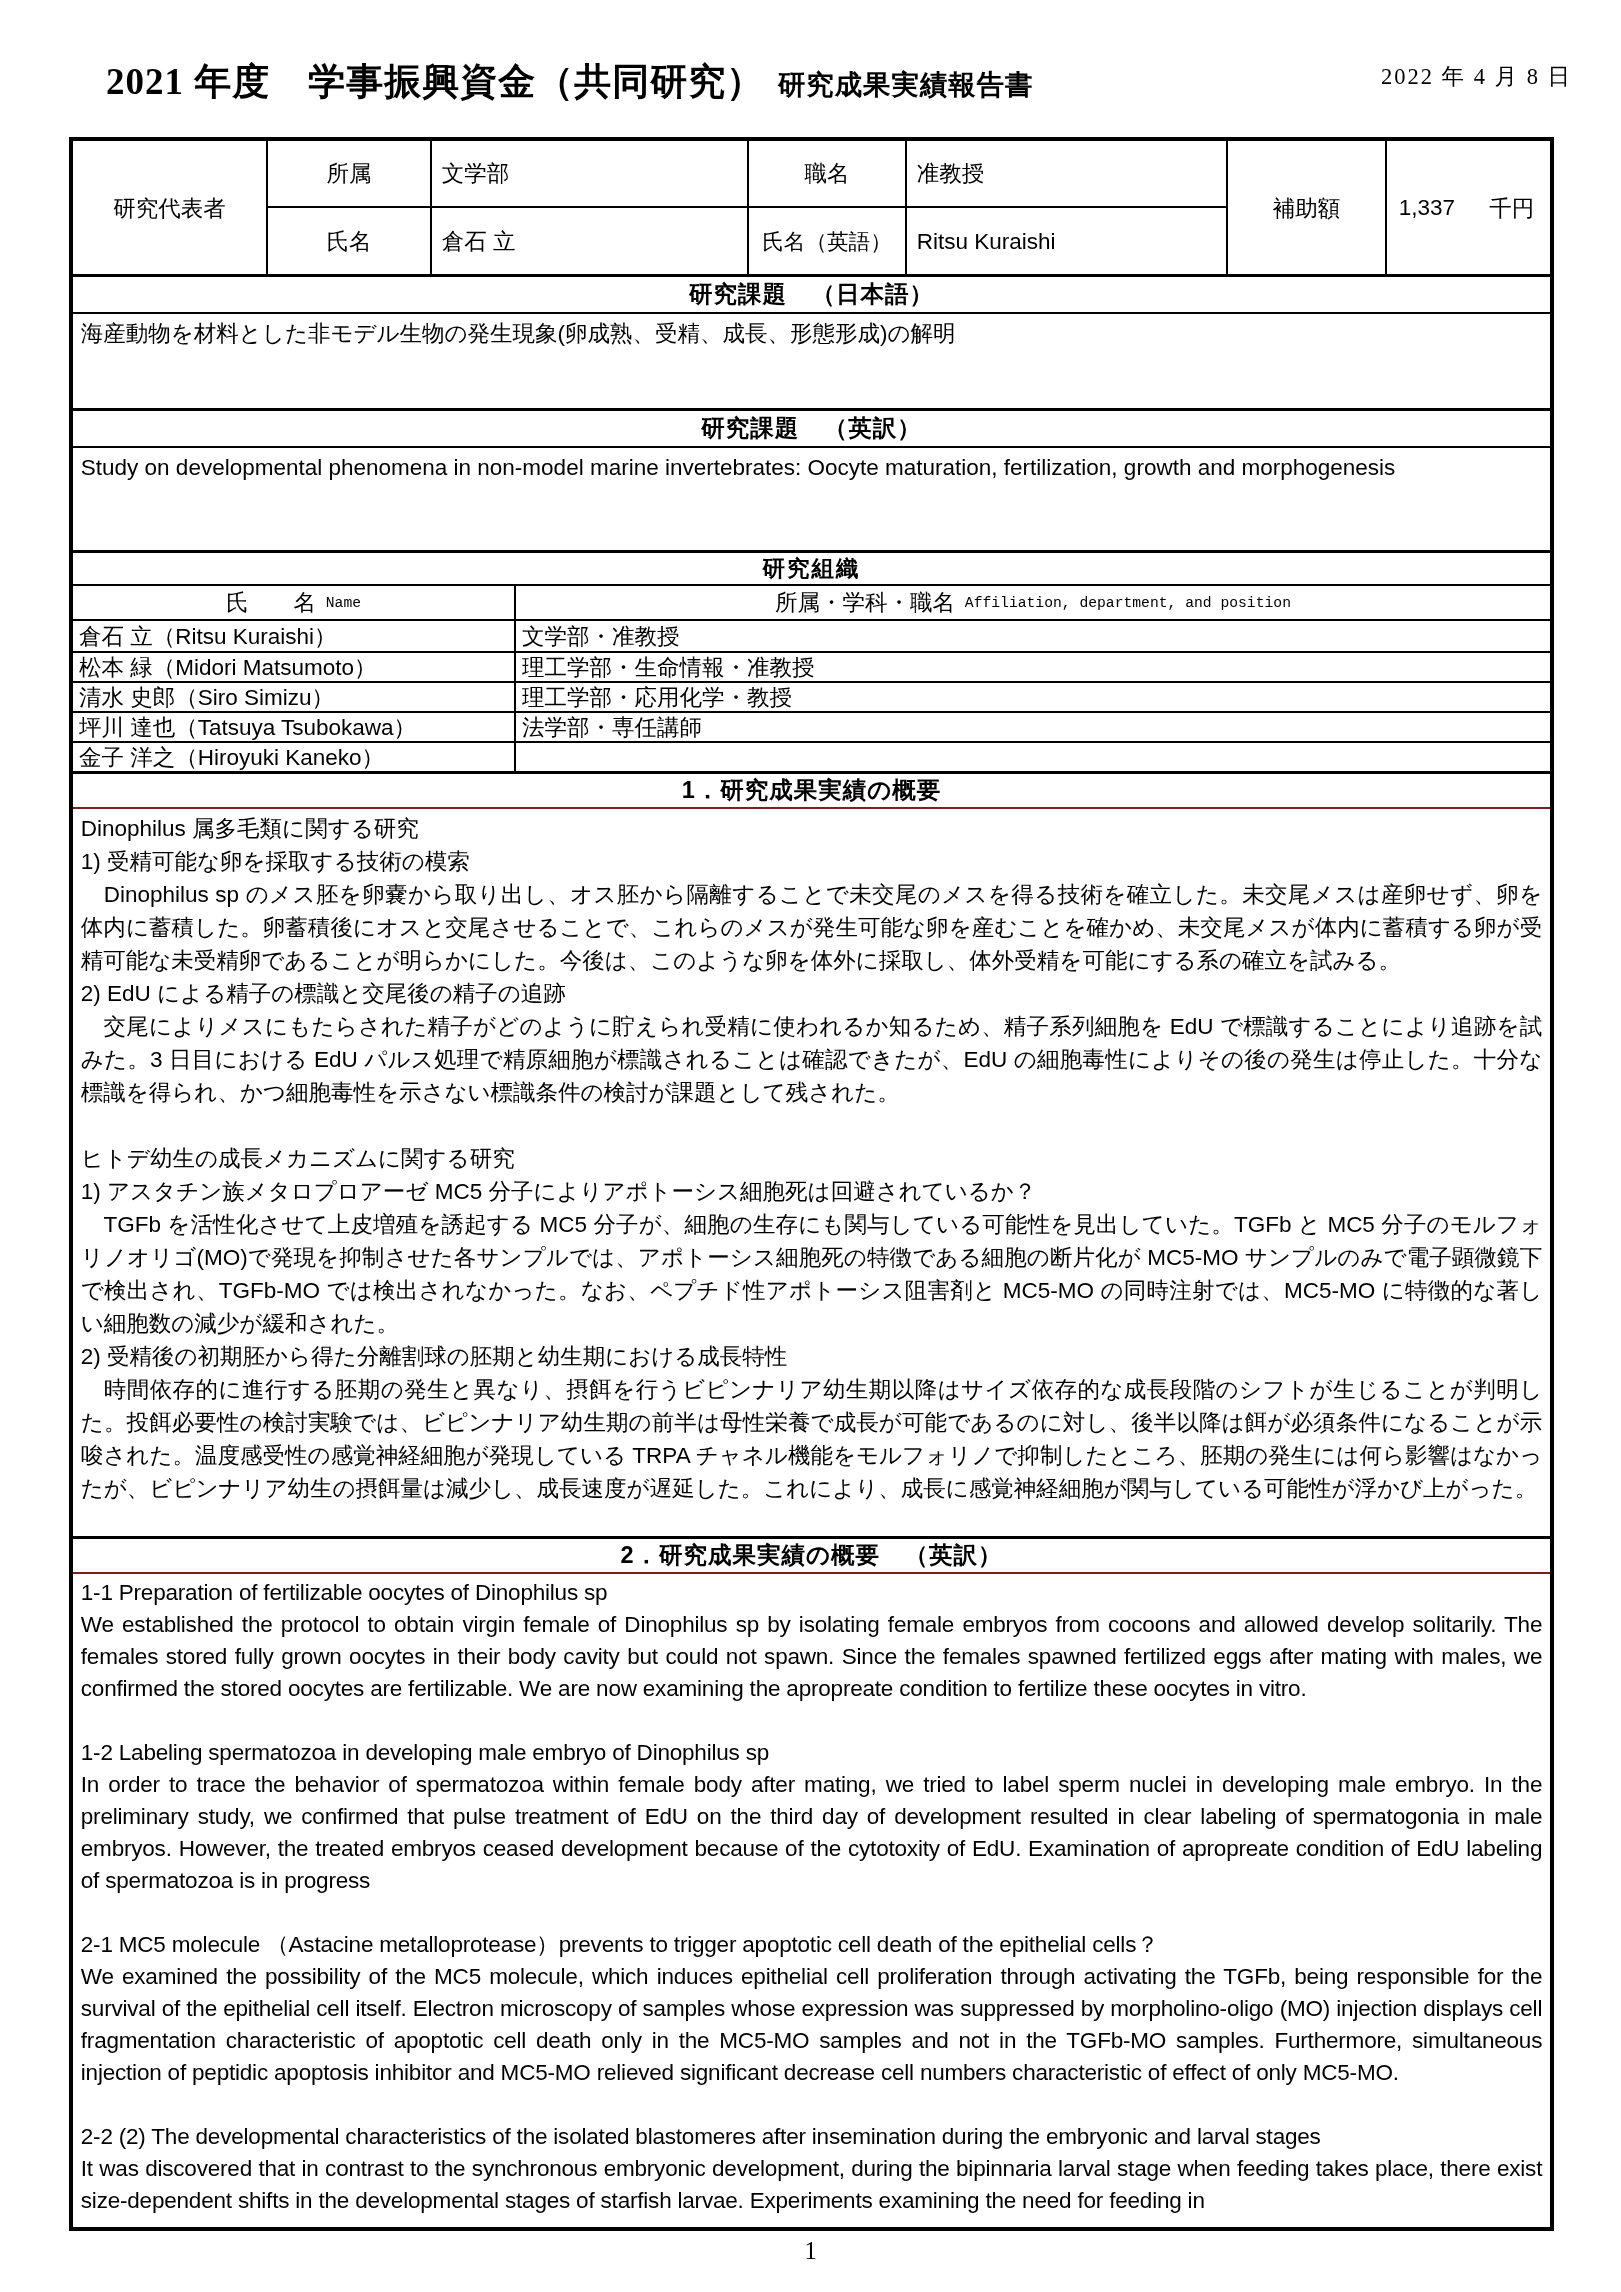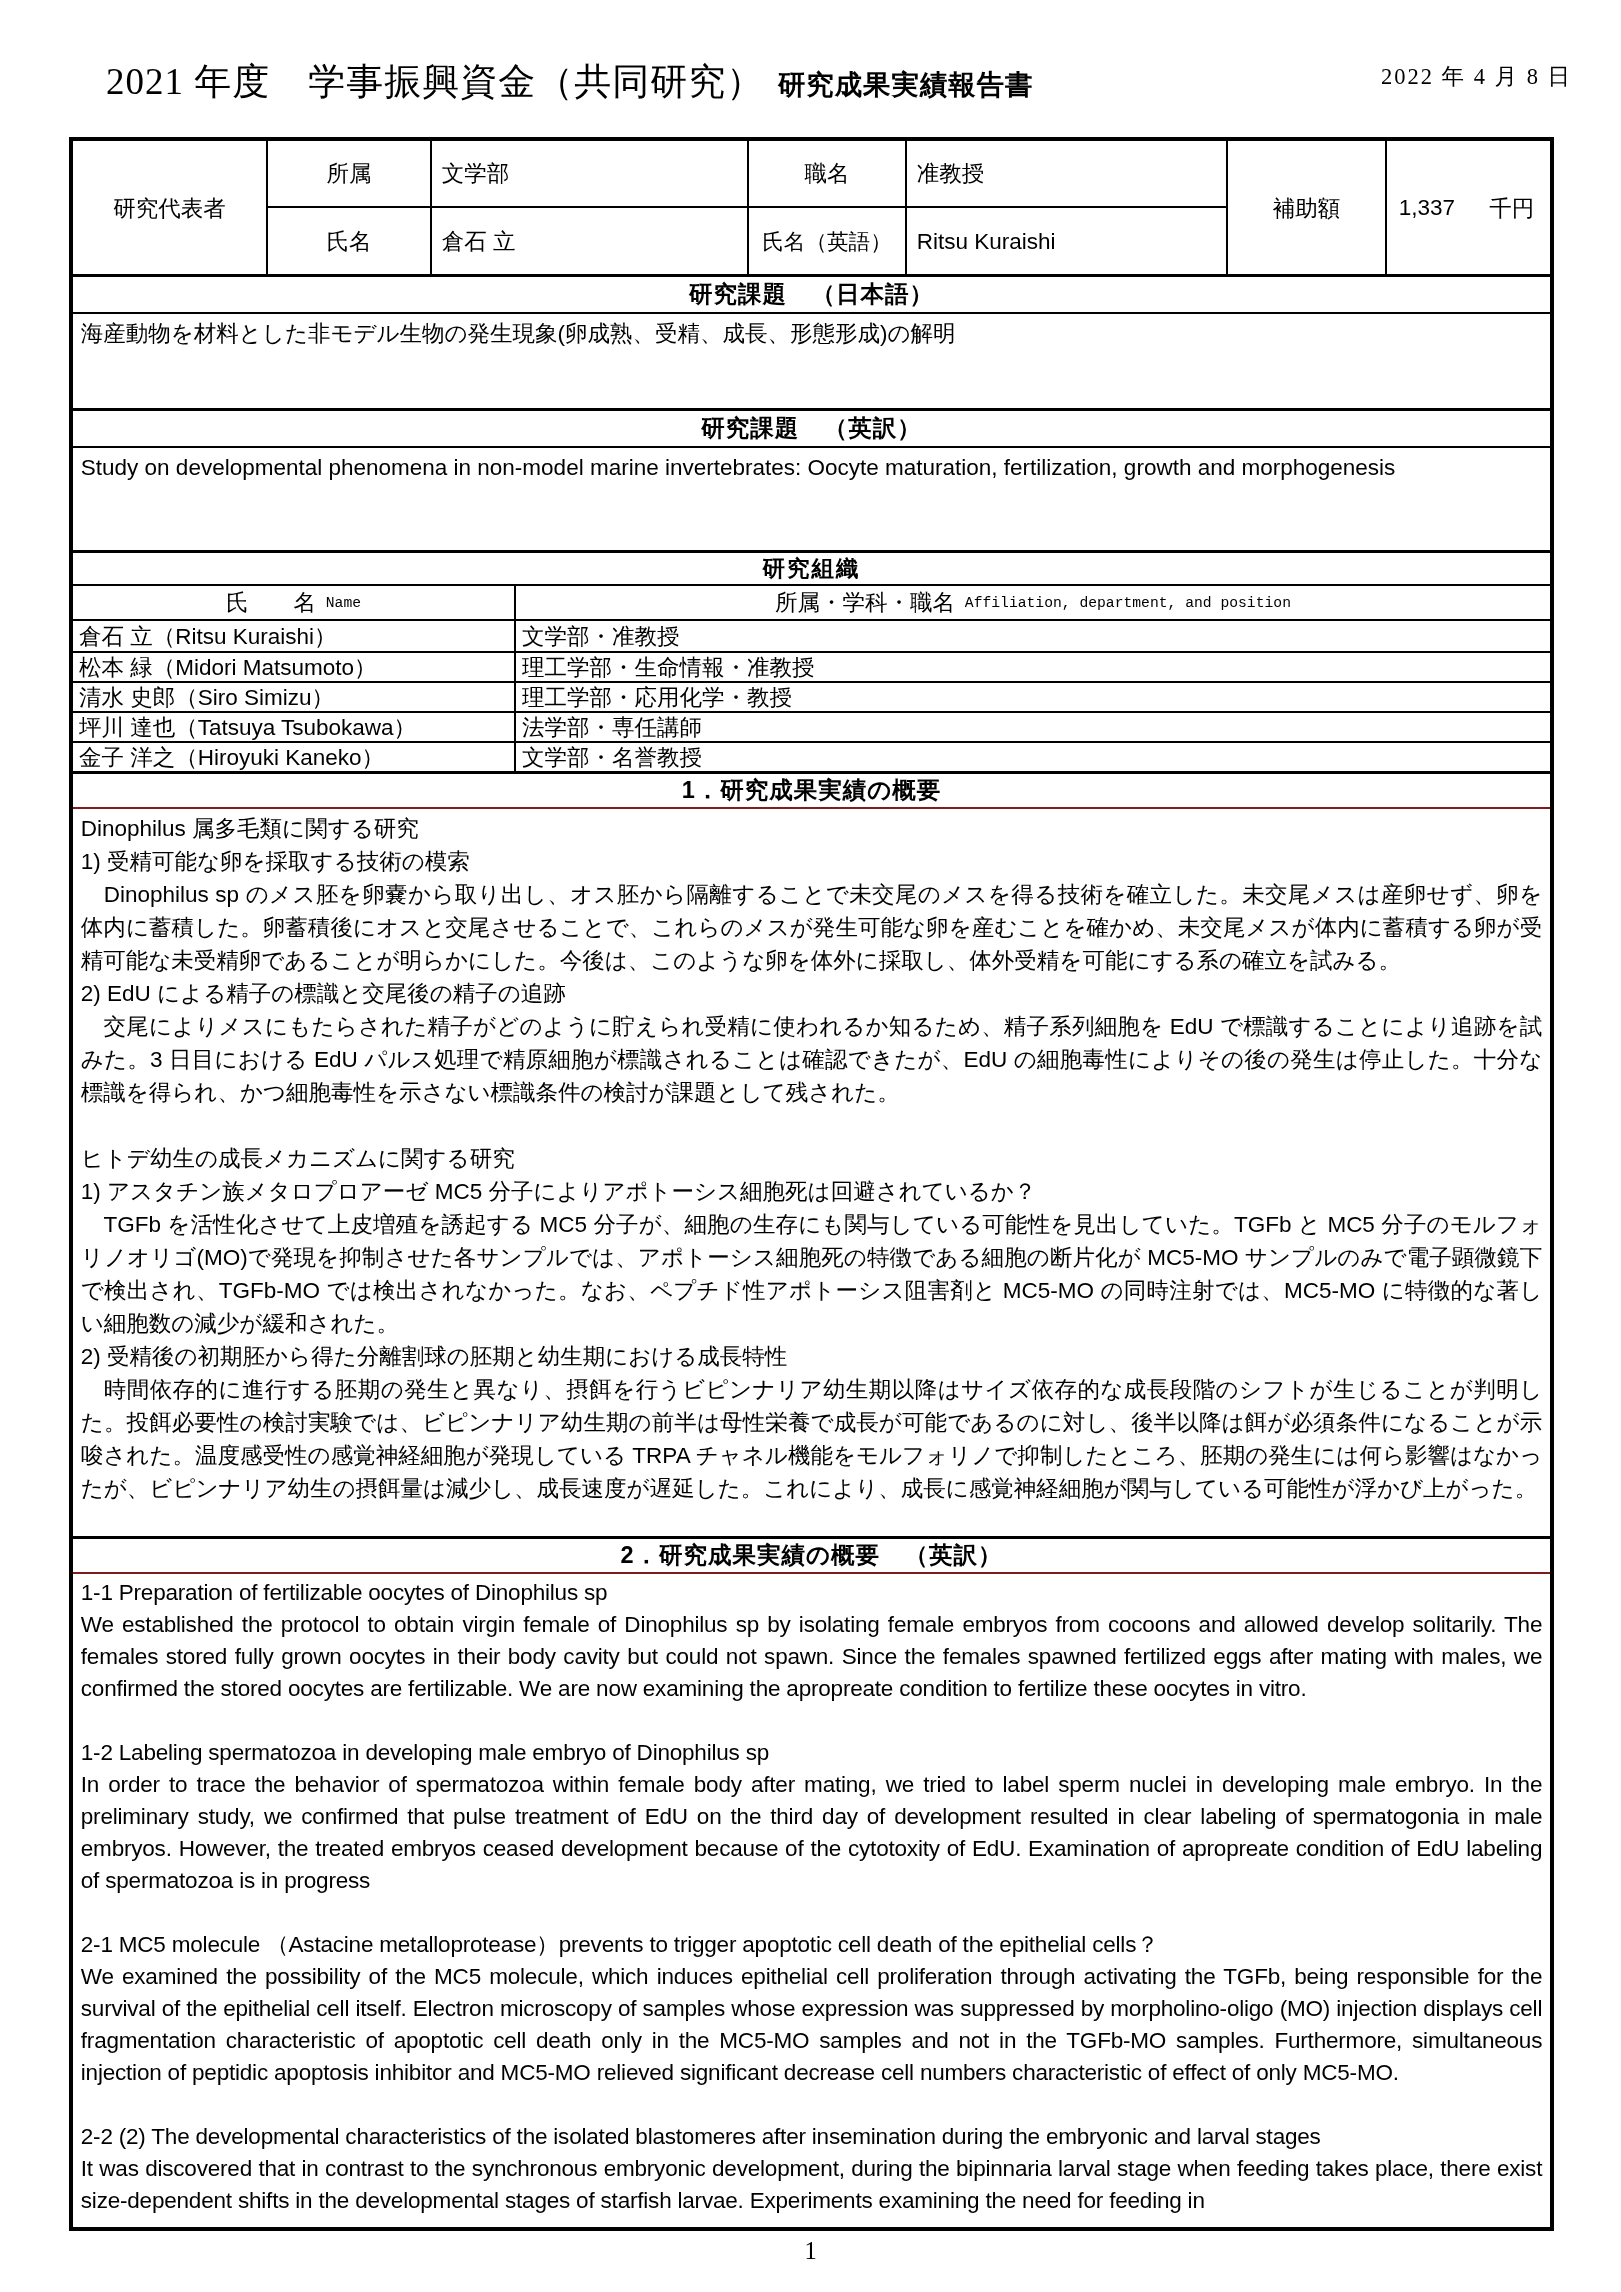--- a/index.html
+++ b/index.html
@@ -4,21 +4,21 @@
 <style>
   * { margin:0; padding:0; box-sizing:border-box; }
   html,body { background:#e8e8e8; }
   .page {
     position:relative; width:1621px; height:2293px; background:#ffffff;
     font-family:"Liberation Sans","DejaVu Sans",sans-serif; color:#000;
     overflow:hidden; margin:0 auto;
   }
   
   .doc-title { position:absolute; left:106px; top:57px; display:flex; align-items:baseline; gap:13.7px; white-space:nowrap; }
-  .doc-title .main { font-family:"Liberation Serif","DejaVu Serif",serif; font-weight:normal; font-size:37px; letter-spacing:1px;text-align:center; }
+  .doc-title .main { font-family:"Liberation Serif","DejaVu Serif",serif; font-weight:bold; font-size:37px; letter-spacing:1px;text-align:center; }
   .doc-title .sub  { font-size:27.4px; font-weight:bold; letter-spacing:1px; }
   .doc-date { position:absolute; right:49px; top:61px; font-family:"Liberation Serif","DejaVu Serif",serif; font-size:22.5px; letter-spacing:2px; }
   .page-number { position:absolute; left:0; right:0; top:2237px; text-align:center; font-family:"Liberation Serif","DejaVu Serif",serif; font-size:24.5px; }
 
   
   .doc-table {
     position:absolute; left:69px; top:137px; width:1485px; height:2094px;
     border:4.9px solid #000; display:flex; flex-direction:column; background:#fff;
   }
   .block + .block { border-top:3.9px solid #000; }
@@ -136,21 +136,20 @@
             <div>理工学部・応用化学・教授</div>
           </div>
 
           <div class="org-row">
             <div class="org-c1b">坪川 達也（Tatsuya Tsubokawa）</div>
             <div>法学部・専任講師</div>
           </div>
 
           <div class="org-row">
             <div class="org-c1b">金子 洋之（Hiroyuki Kaneko）</div>
-            <div>文学部・名誉教授</div>
           </div>
         </div>
     </div>
 
     <div class="block">
       <div class="sum-hdr">1．研究成果実績の概要</div>
       <div class="sum-body s-ja">
 
           <div class="para">Dinophilus 属多毛類に関する研究</div>
 

